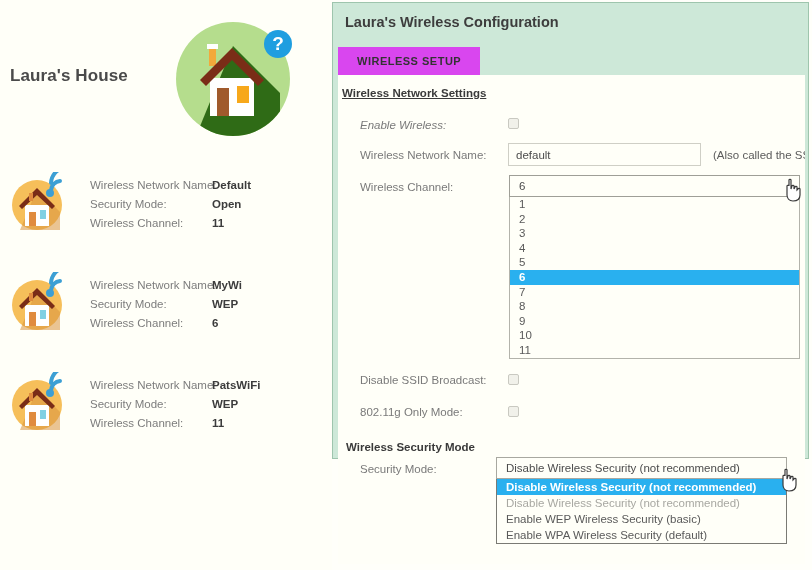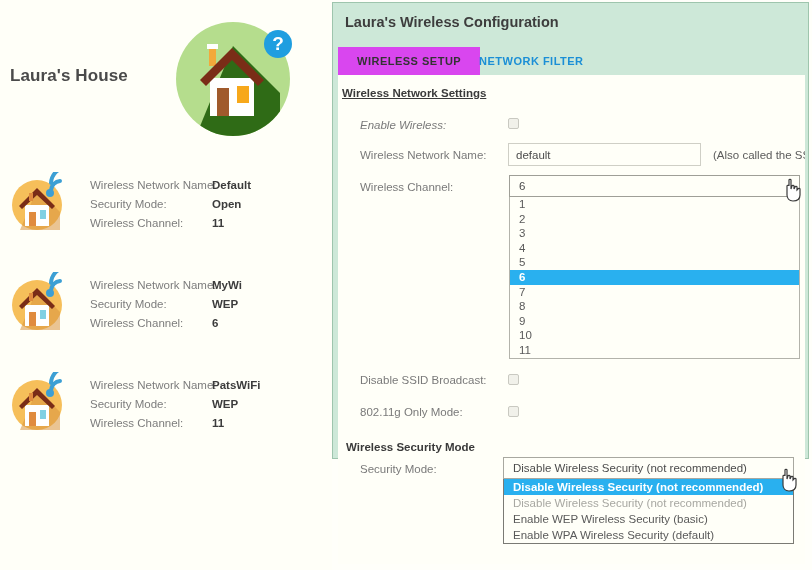--- a/index.html
+++ b/index.html
@@ -231,21 +231,21 @@
   }
   .opt.sel {
     background: #29b0ef;
     color: #ffffff;
     font-weight: bold;
   }
 
   #channel-select { left: 171px; top: 100px; width: 291px; }
   #channel-select .select-list .opt { height: 14.6px; line-height: 14.6px; }
 
-  #security-select { left: 165px; top: 382px; width: 291px; }
+  #security-select { left: 158px; top: 382px; width: 291px; }
   #security-select .select-box { border-color: #a8a8a0; }
   #security-select .select-list { border-color: #7a7a74; }
   #security-select .select-list .opt { height: 16px; line-height: 16px; }
   #security-select .opt.first-grey { color: #a8a8a2; }
 
   .cursor-hand {
     position: absolute;
     width: 20px;
     height: 24px;
     pointer-events: none;
@@ -366,21 +366,20 @@
   </div>
 
 </div>
 
 <div id="right-panel">
 
   <div id="panel-title">Laura's Wireless Configuration</div>
 
   <div id="tabs">
     <div class="tab active">WIRELESS SETUP</div>
-    <div class="tab inactive" id="tab-network-filter">NETWORK FILTER</div>
     <div class="tab inactive" id="tab-admin-tools">ADMINISTRATOR TOOLS</div>
   </div>
 
   <div id="form-area">
 
     <div class="section-head" style="left:4px; top:12px;text-decoration:underline;">Wireless Network Settings</div>
 
     <div class="field-label" style="left:22px; top:44px;font-style:italic;">Enable Wireless:</div>
     <div class="checkbox" style="left:170px; top:43px;"></div>
 

